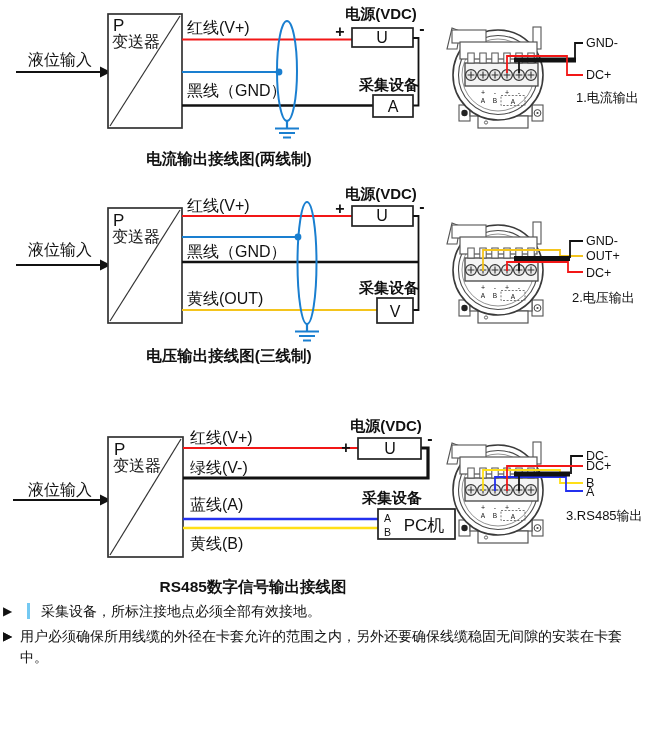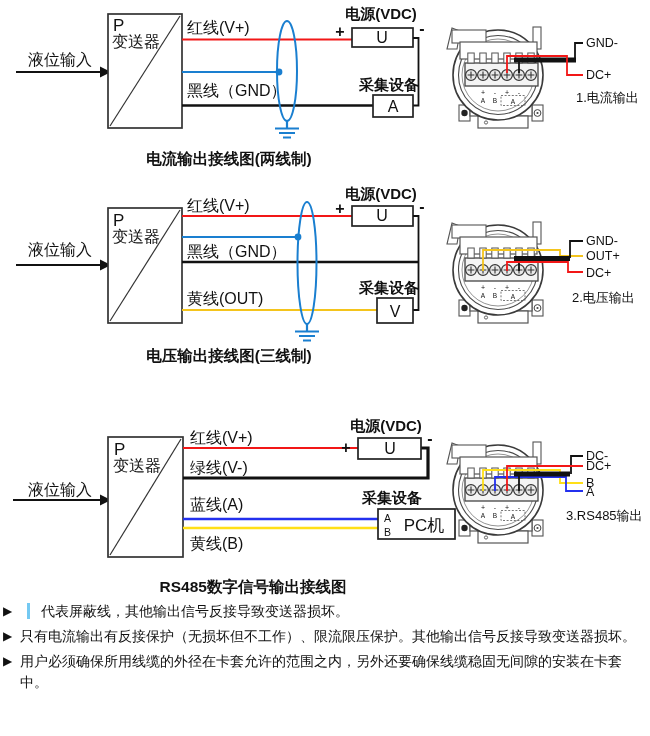--- a/index.html
+++ b/index.html
@@ -221,22 +221,22 @@
     <text x="586" y="460" class="head-label">DC-</text>
     <text x="586" y="470" class="head-label">DC+</text>
     <text x="586" y="487" class="head-label">B</text>
     <text x="586" y="496" class="head-label">A</text>
     <text x="566" y="520" class="head-caption">3.RS485输出</text>
   </g>
 </svg>
 
 <div class="notes">
   <div class="note-p">
-    <span class="note-bullet">▶</span><span class="shield-bar"></span><span>代表屏蔽线，其他输出信号反接导致变送器损坏。</span>
+    <span class="note-bullet">▶</span><span class="shield-bar"></span><span>采集设备，所标注接地点必须全部有效接地。</span>
   </div>
   <div class="note-p">
-    <span class="note-bullet">▶</span><span>只有电流输出有反接保护（无损坏但不工作）、限流限压保护。其他输出信号反接导致变送器损坏。</span>
+    <span class="note-bullet">▶</span>
   </div>
   <div class="note-p">
     <span class="note-bullet">▶</span><span>用户必须确保所用线缆的外径在卡套允许的范围之内，另外还要确保线缆稳固无间隙的安装在卡套中。</span>
   </div>
 </div>
 </div>
 
 </body></html>

